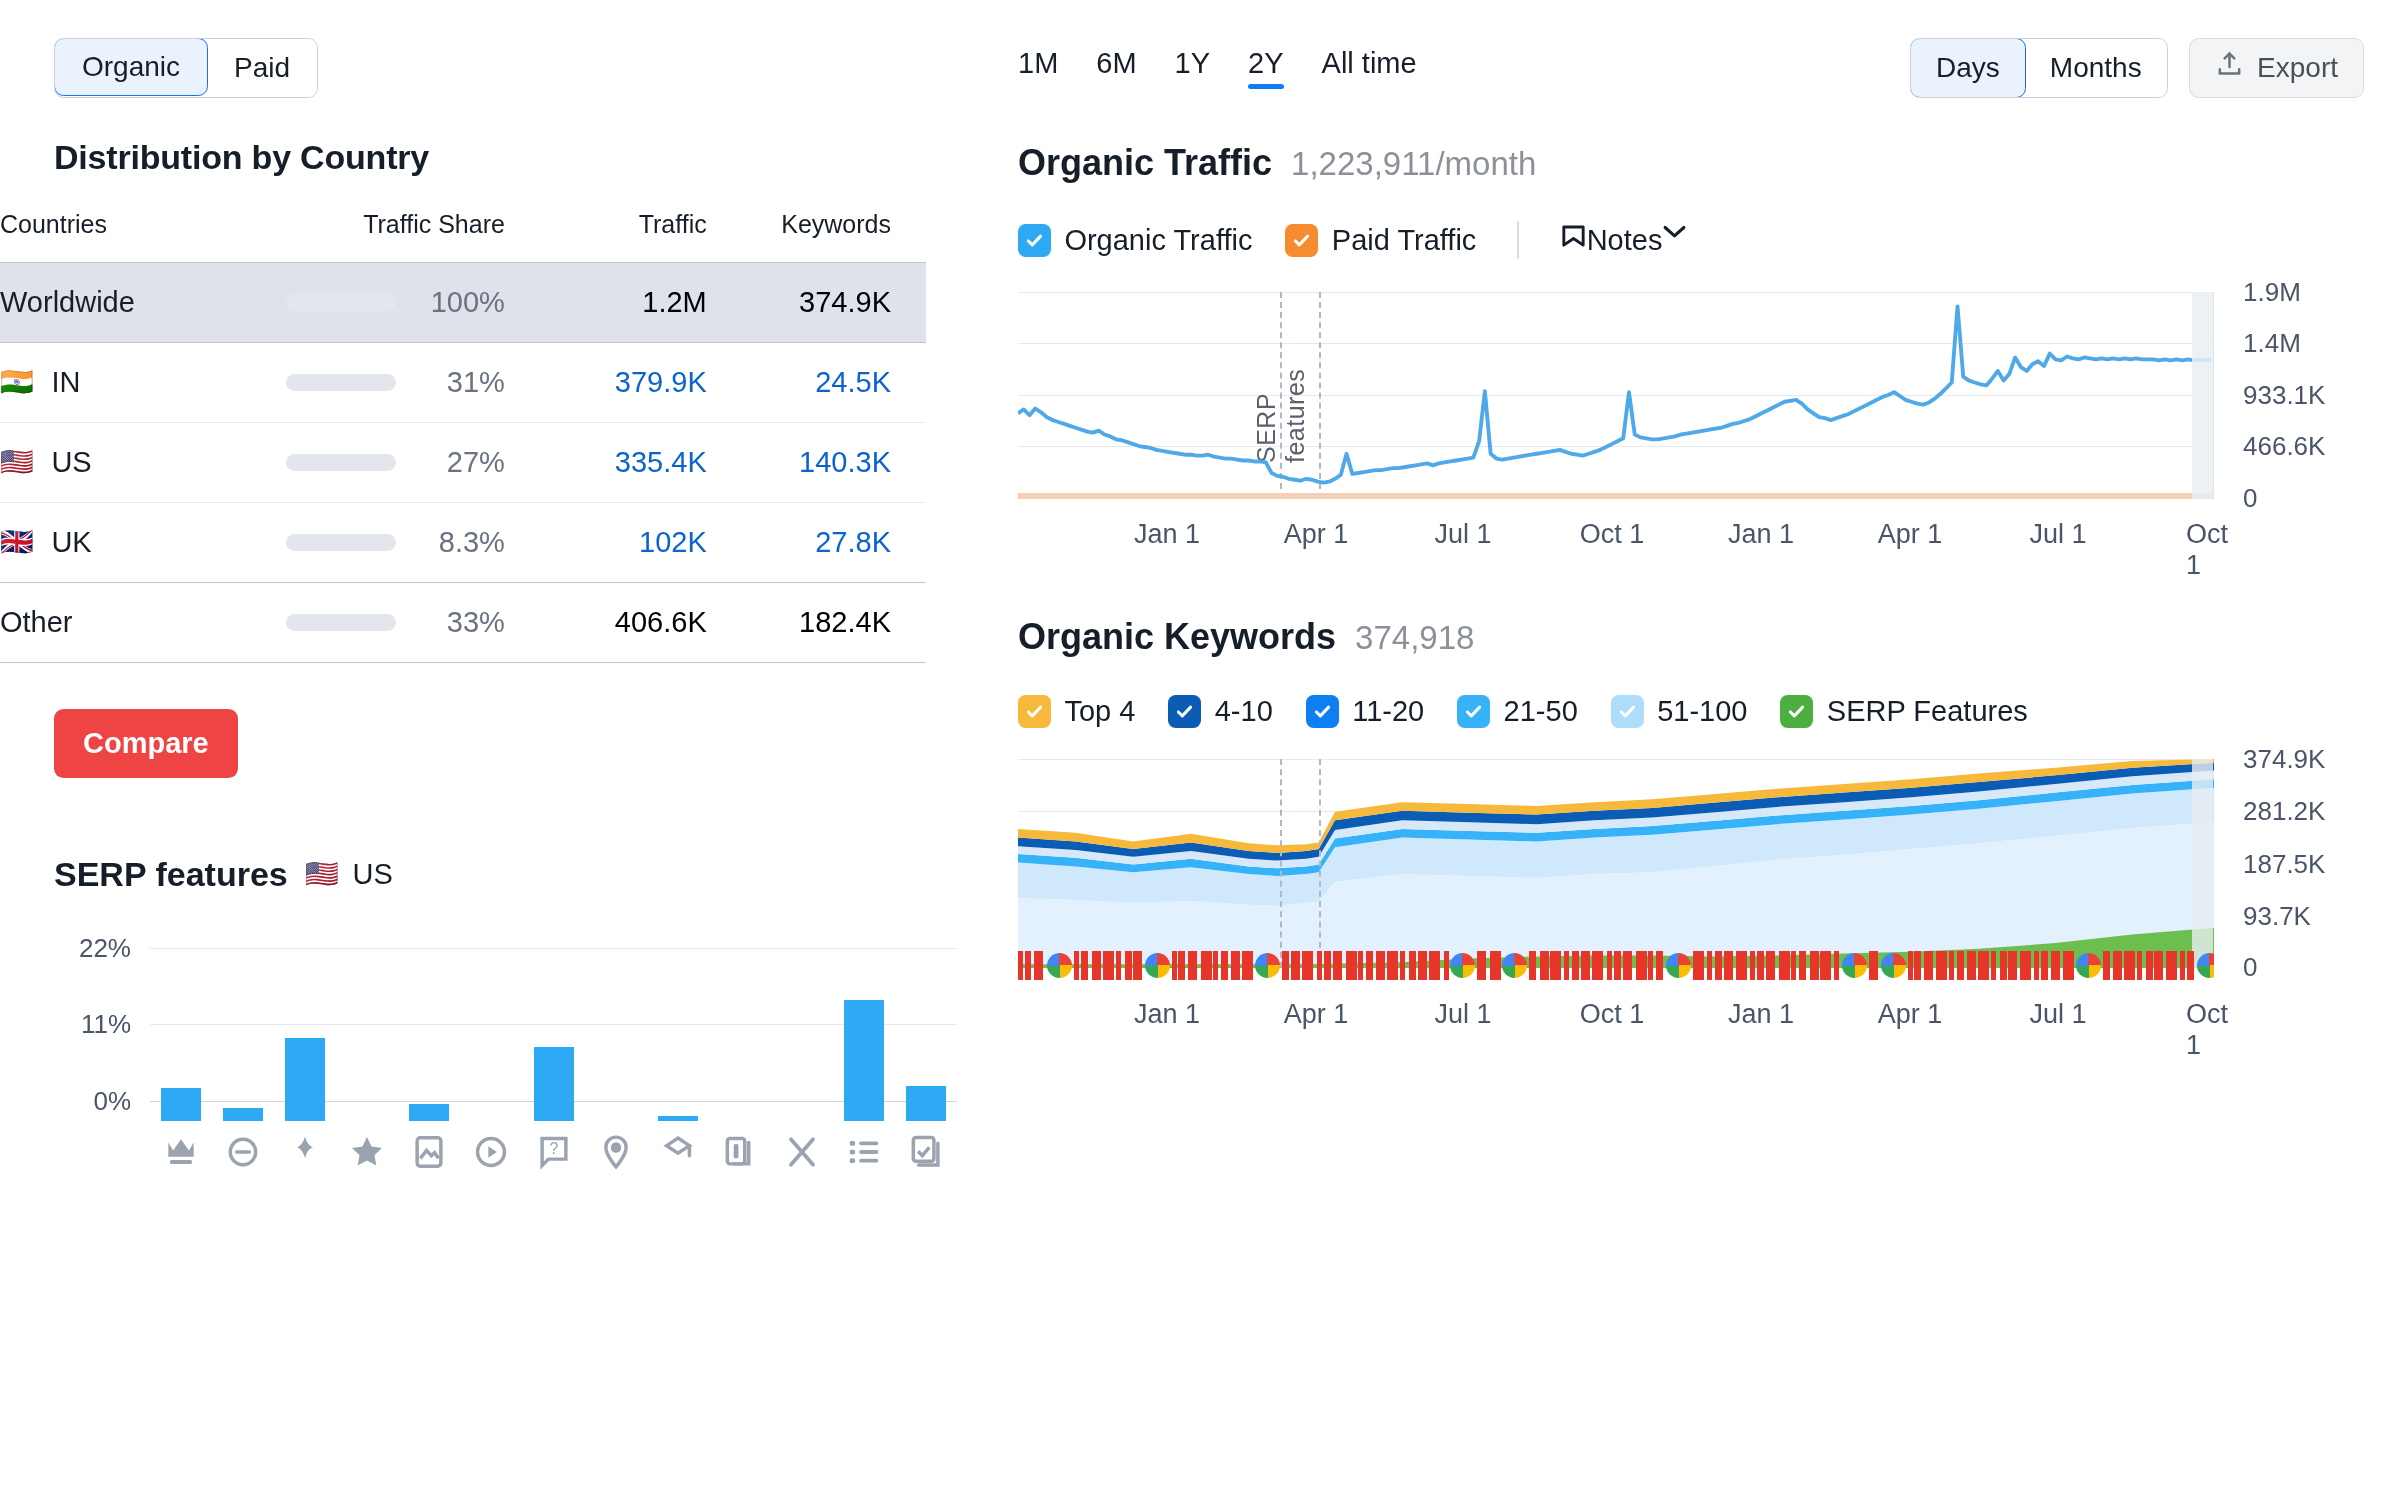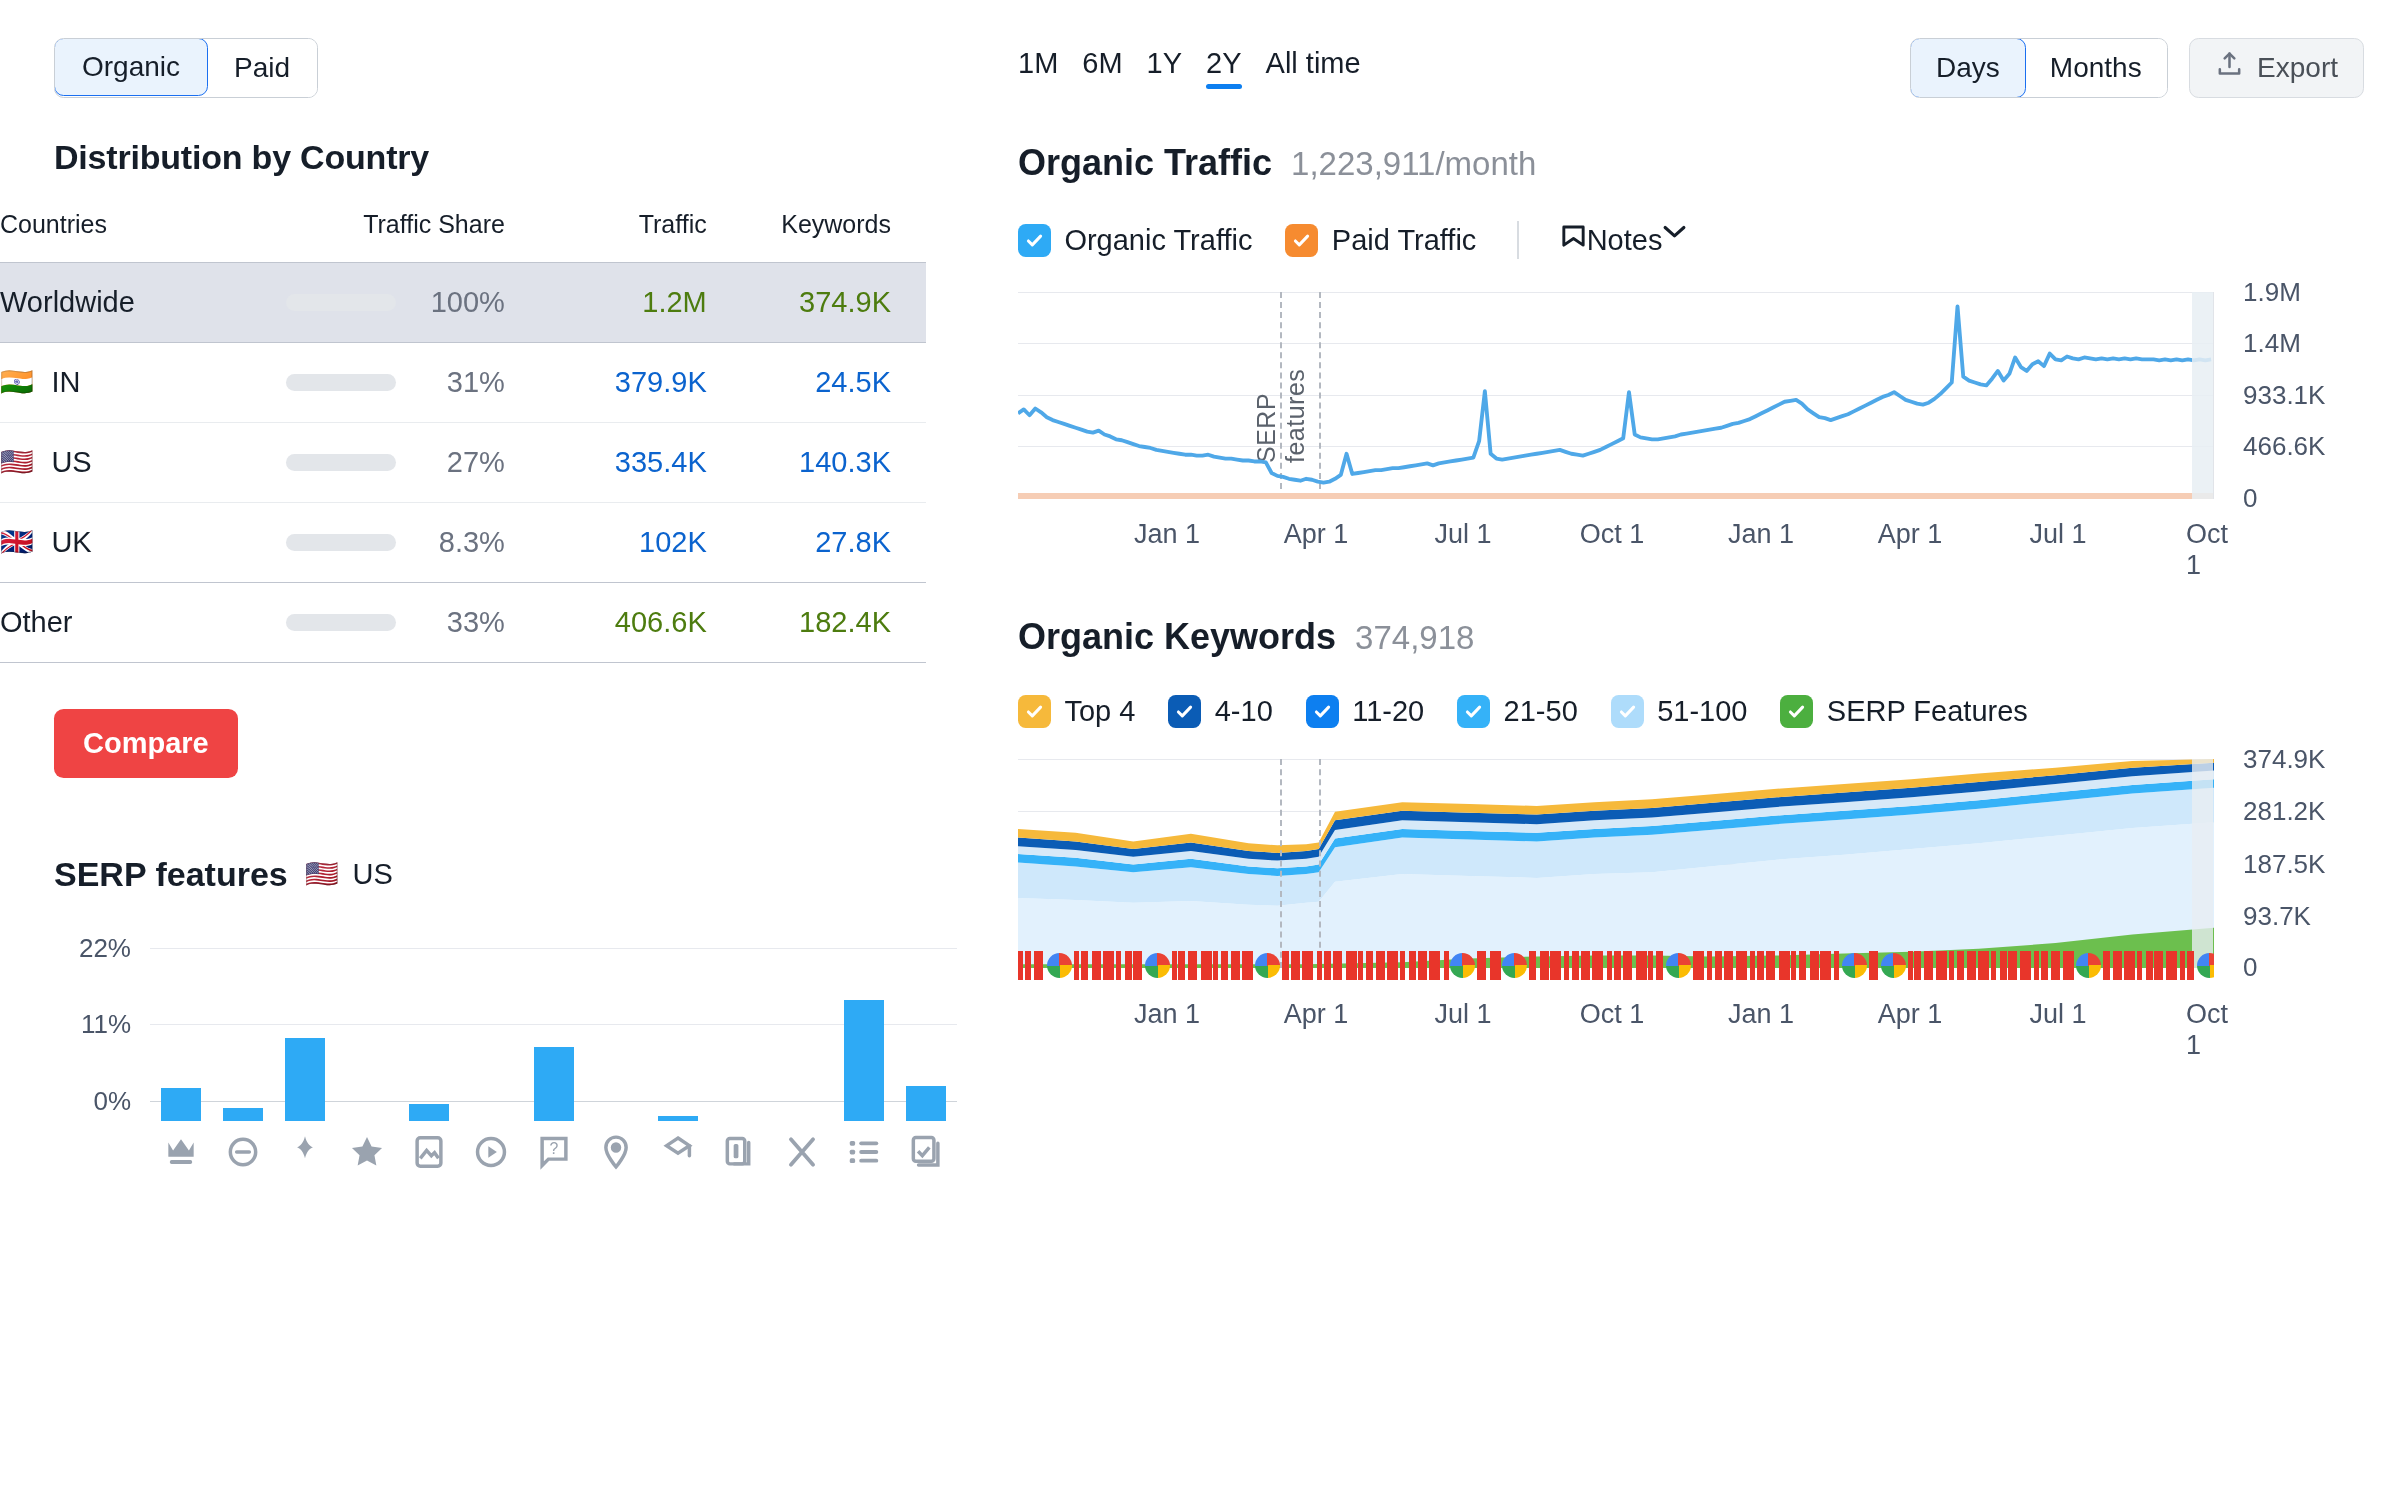--- a/index.html
+++ b/index.html
@@ -95,21 +95,21 @@
   .cname { font-size: 29px; color: #161e29; }
 
   .share-wrap { display: flex; align-items: center; justify-content: flex-end; gap: 21px; }
   .bar-track {
     width: 110px; height: 17.3px; border-radius: 8.6px; background: #e3e6ea;
     position: relative; overflow: hidden; flex: none;
   }
   .bar-fill { height: 100%; border-radius: 8.6px; background: #2eaaf5; }
   .pct { font-size: 29px; color: #6b7280; min-width: 88px; text-align: right; }
   .link { color: #0b63ce; }
-  .plain { color: #4d7c0f; }
+  .plain { color: #000000; }
 
   .btn-primary {
     display: inline-block;
     background: #ef4444;
     color: #fff;
     border: none;
     border-radius: 9.6px;
     font-size: 29px;
     font-weight: bold;
     padding: 18px 29px;
@@ -136,21 +136,21 @@
   .serp-icon-slot { flex:1; display:flex; justify-content:center; align-items:center; }
   .serp-icon { width:38px; height:38px; color:#9aa3af; }
   .serp-icon svg { width: 38px; height: 38px; display:block; }
 
   .viewreport-wrap { margin-top: 40px; }
 
   
   .right-panel { width: 1422px; padding: 38px 38px 0 38px; position: relative; }
 
   .top-toolbar { display:flex; align-items:center; justify-content: space-between; }
-  .ranges { display:flex; align-items:flex-end; gap: 24px; }
+  .ranges { display:flex; align-items:flex-end; gap: 38px; }
   .range {
     font-size: 29px; color:#161e29; cursor:pointer; padding-bottom: 9.6px;
     position: relative;
   }
   .range.active { font-weight: normal; }
   .range.active::after {
     content:''; position:absolute; left:0; right:0; bottom:0; height:5.8px; background:#0d7ff0; border-radius:2.9px;
   }
   .toolbar-right { display:flex; align-items:center; gap: 21px; }
   .seg2 {

